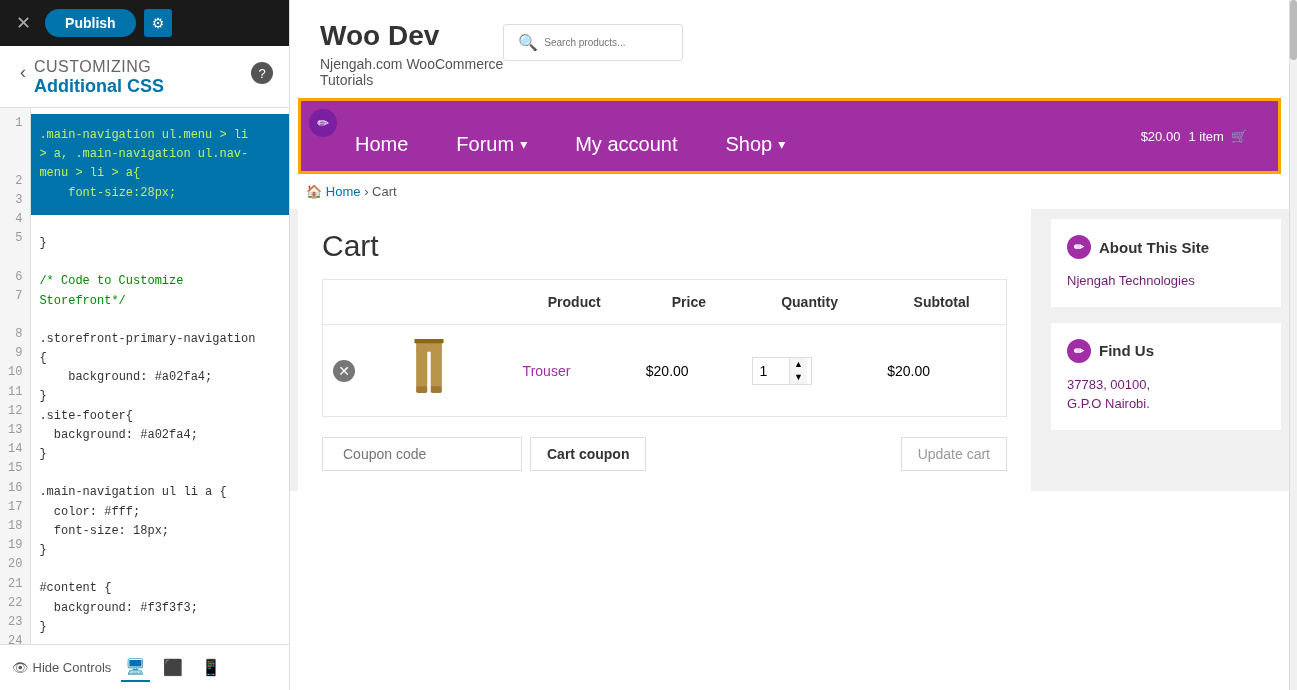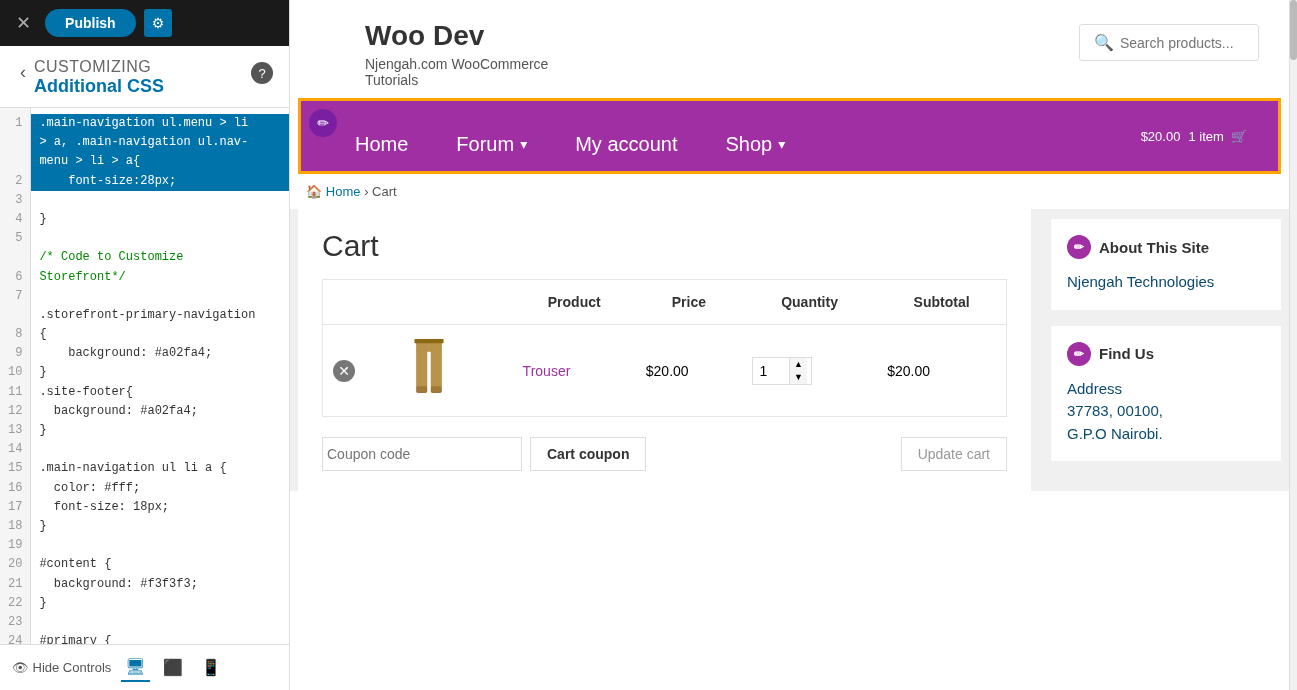--- a/index.html
+++ b/index.html
@@ -140,21 +140,21 @@
 
     .code-content {
       padding: 6px 8px;
       flex: 1;
       line-height: 1.6;
       white-space: pre-wrap;
       word-break: break-all;
       font-size: 12px;
       color: #333;
     }
-    .code-highlighted { background: #0073aa; color: #ffffff; display: block; margin: 0 -8px; padding: 0 8px; }
+    .code-highlighted { background: #0073aa; color: #bef264; display: block; margin: 0 -8px; padding: 12px 8px; }
     .code-green { color: #080; }
 
     #bottom-bar {
       border-top: 1px solid #ddd;
       padding: 8px 12px;
       display: flex;
       align-items: center;
       gap: 10px;
       background: #fff;
     }
@@ -399,21 +399,21 @@
     
     #coupon-area {
       display: flex;
       gap: 8px;
       margin-top: 10px;
       padding-top: 10px;
     }
 
     #coupon-input {
       border: 1px solid #ddd;
-      padding: 8px 4px;
+      padding: 8px 20px;
       font-size: 14px;
       color: #999;
       flex: 1;
       max-width: 200px;
     }
 
     #apply-coupon-btn {
       background: #fff;
       border: 1px solid #ddd;
       padding: 8px 16px;
@@ -463,22 +463,22 @@
       border-radius: 50%;
       width: 24px;
       height: 24px;
       display: flex;
       align-items: center;
       justify-content: center;
       font-size: 12px;
     }
 
     .widget-text {
-      font-size: 15px;
-      color: #0c4a6e;
+      font-size: 13px;
+      color: #701a75;
       line-height: 1.5;
     }
 
     
     #right-panel::-webkit-scrollbar { width: 8px; }
     #right-panel::-webkit-scrollbar-thumb { background: #bbb; border-radius: 4px; }
 
     #scrollbar-right {
       width: 8px;
       background: #f1f1f1;
@@ -585,30 +585,30 @@
     <button class="device-btn active">🖥</button>
     <button class="device-btn">⬛</button>
     <button class="device-btn">📱</button>
   </div>
 </div>
 
 <div id="right-panel">
   <div id="preview-content">
 
     <div id="site-header">
-      <div style="display:flex; align-items:flex-start; justify-content:space-between;margin-left:45px;">
+      <div style="display:flex; align-items:flex-start; ">
         <div>
           <div id="site-title">Woo Dev</div>
           <div id="site-subtitle">Njengah.com WooCommerce</div>
           <div id="site-subtitle2">Tutorials</div>
         </div>
         <div style="margin-top:4px;">
           <div style="border:1px solid #ddd; border-radius:3px; padding:8px 14px; display:flex; align-items:center; gap:6px; background:#fff; min-width:180px;">
             <span style="color:#999;">🔍</span>
-            <input type="text" style="border: none; outline: none; font-size: 14px; color: rgb(153, 153, 153); width: 120px;" placeholder="Search products...">
+            <input type="text" style="border: none; outline: none; font-size: 10px; color: rgb(153, 153, 153); width: 120px;" placeholder="Search products...">
           </div>
         </div>
       </div>
     </div>
 
     <div id="nav-wrapper">
       <button id="edit-nav-btn">✏</button>
       <div id="main-nav">
         <div class="nav-items">
           <a class="nav-item">
@@ -703,21 +703,20 @@
             <span>About This Site</span>
           </div>
           <div class="widget-text">Njengah Technologies</div>
         </div>
 
         <div class="sidebar-widget">
           <div class="widget-title">
             <span class="widget-icon">✏</span>
             <span>Find Us</span>
           </div>
-          <div class="widget-text">Address</div>
           <div class="widget-text">37783, 00100,</div>
           <div class="widget-text">G.P.O Nairobi.</div>
         </div>
       </div>
     </div>
 
   </div>
 </div>
 
 <div id="scrollbar-right">

